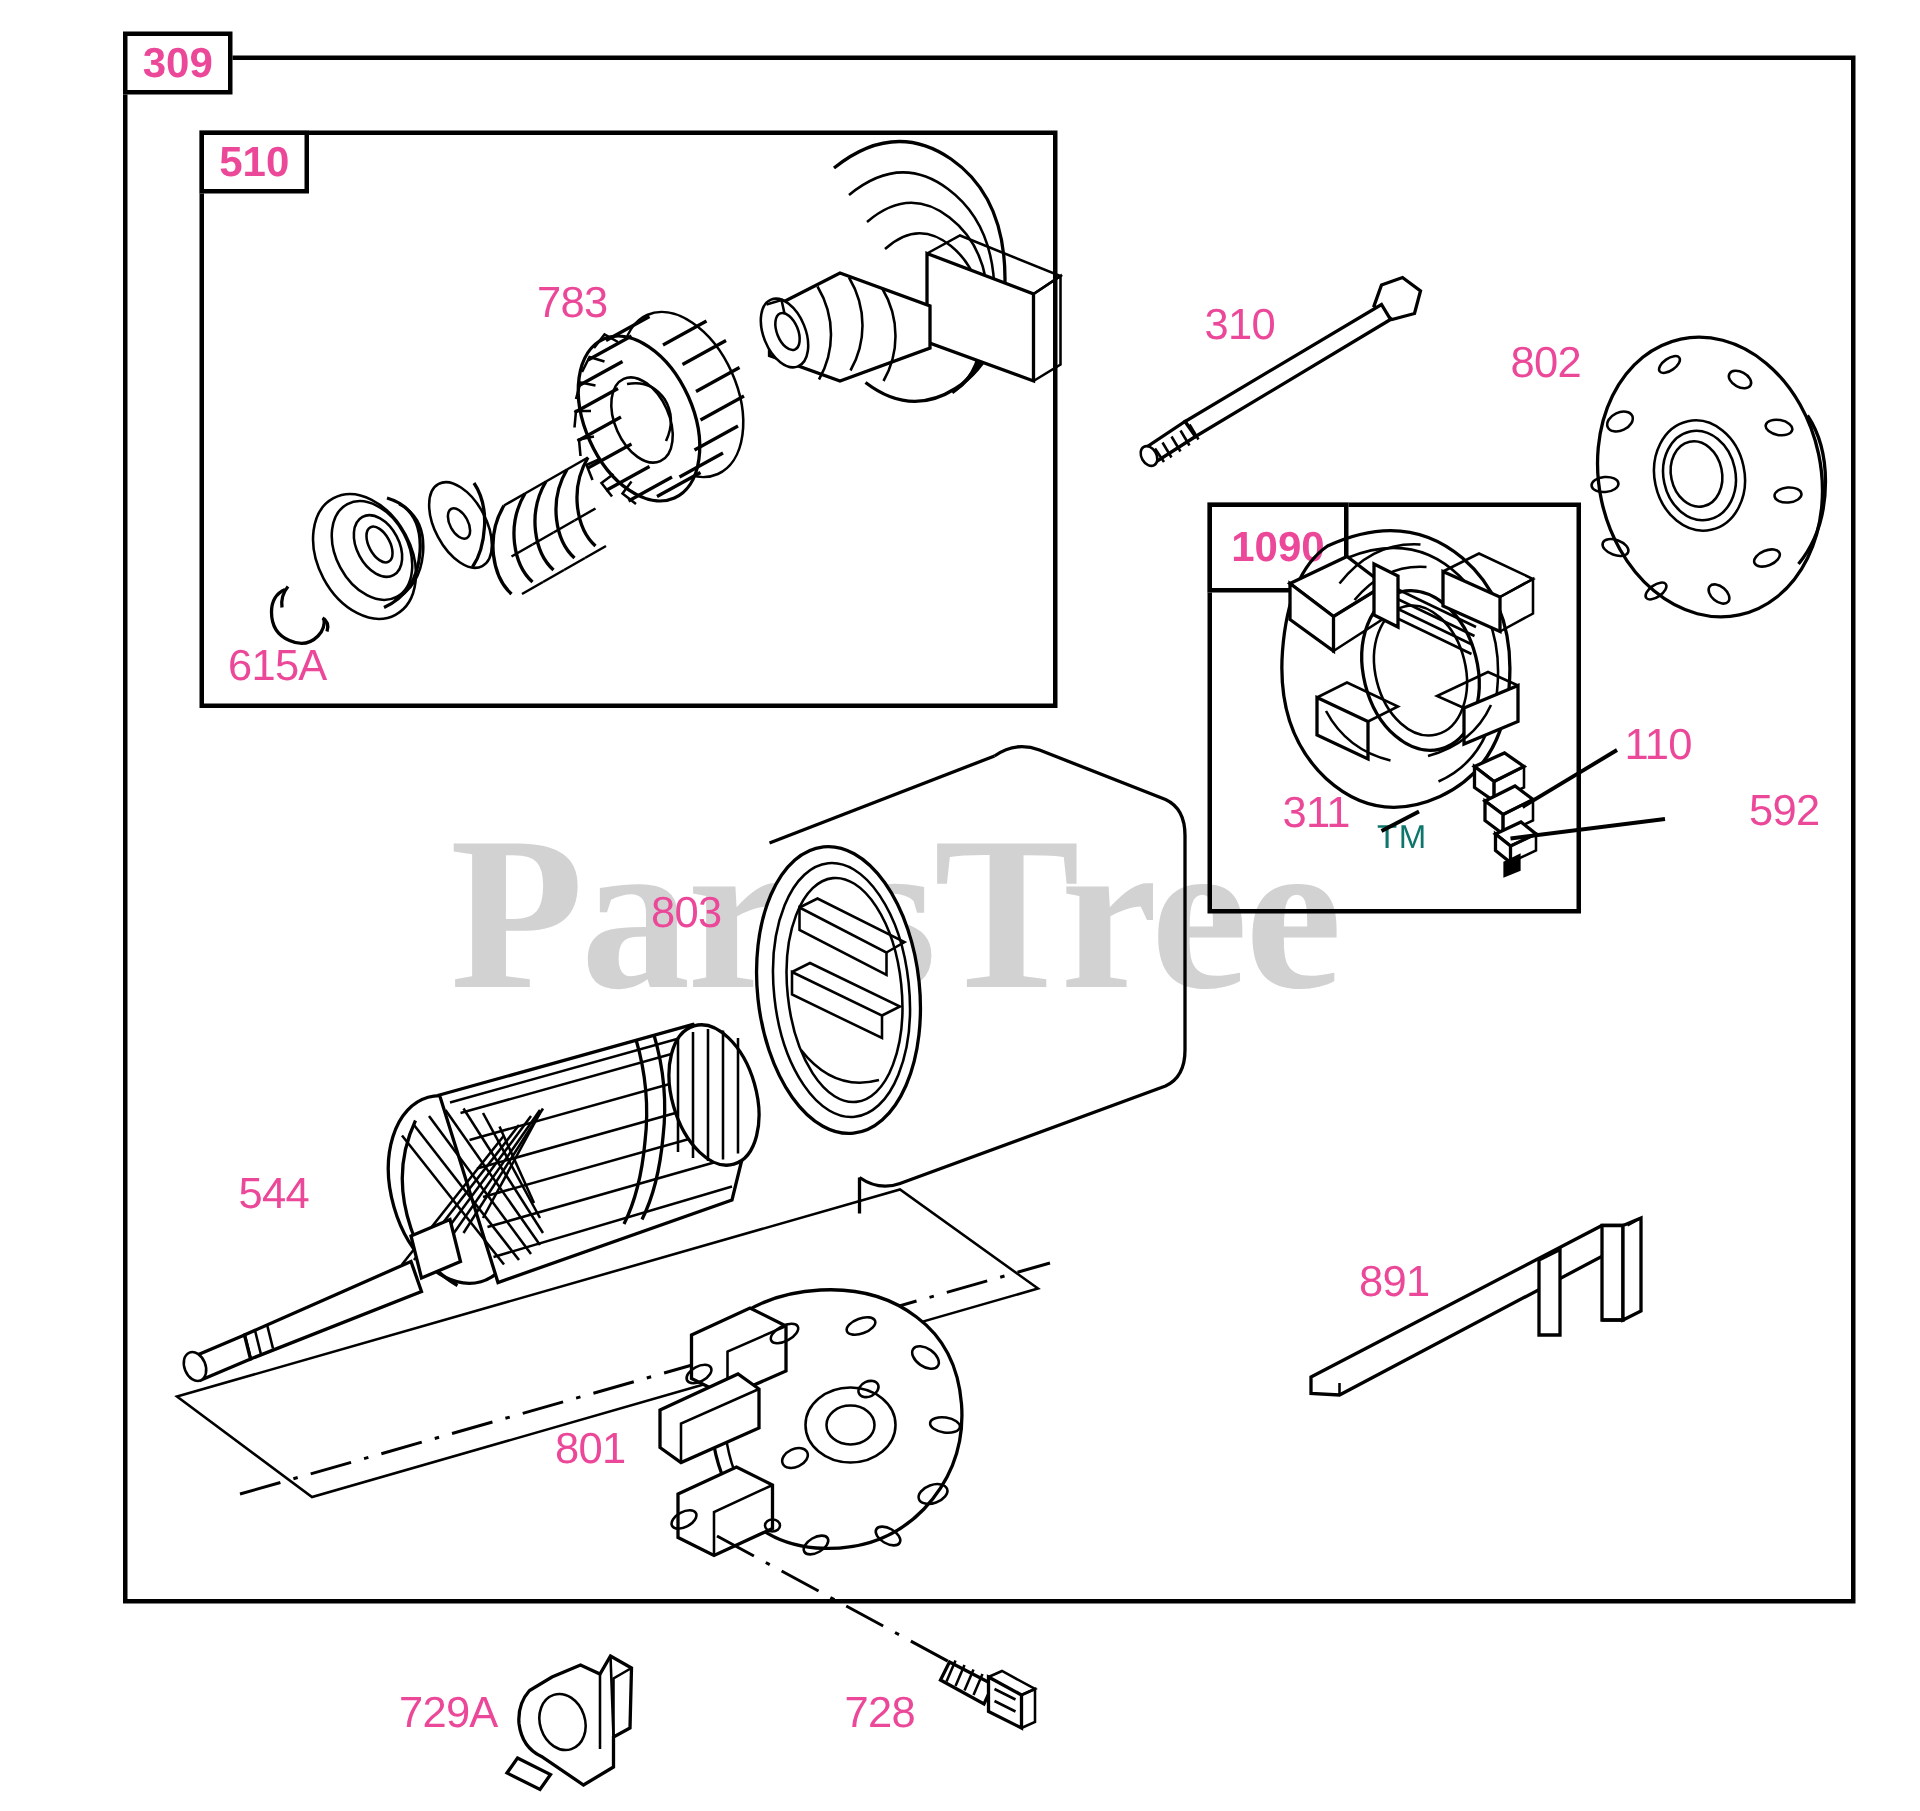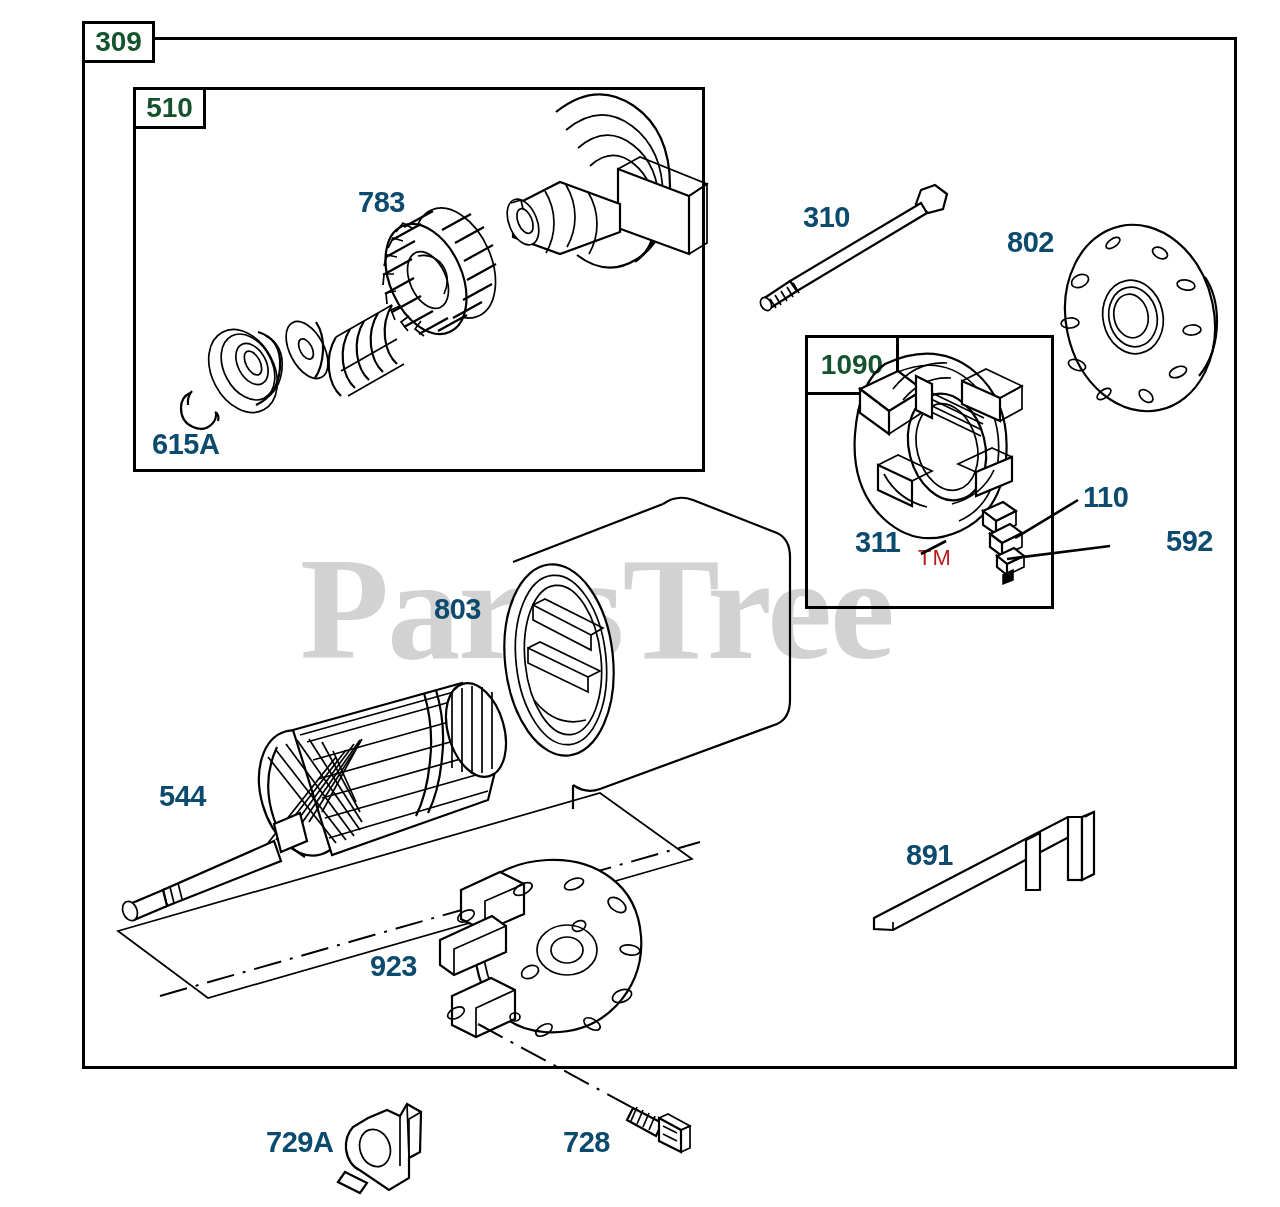--- a/index.html
+++ b/index.html
@@ -10,30 +10,30 @@
   #stage{position:absolute;left:0;top:0;width:1280px;height:1207px;}
 
   
   .wm{position:absolute;left:300px;top:536px;
       font-family:"Liberation Serif",serif;
       font-size:146px;font-weight:700;color:#d2d2d2;
       letter-spacing:-2px;line-height:1;white-space:nowrap;
       user-select:none;}
   .wm-tm{position:absolute;left:918px;top:545px;
       font-family:"Liberation Sans",sans-serif;
-      font-size:22px;font-weight:400;color:#b91c1c;letter-spacing:1px;}
+      font-size:22px;font-weight:400;color:#0f766e;letter-spacing:1px;}
 
   
   .frame{position:absolute;border:3px solid #000;box-sizing:border-box;background:transparent;}
   .tagbox{position:absolute;border:3px solid #000;background:#fff;box-sizing:border-box;
           display:flex;align-items:center;justify-content:center;
-          font-weight:700;color:#14532d;font-size:28px;letter-spacing:0px;}
+          font-weight:700;color:#ec4899;font-size:28px;letter-spacing:0px;}
 
   
-  .lbl{position:absolute;font-weight:700;color:#0c4a6e;font-size:29px;
+  .lbl{position:absolute;font-weight:400;color:#ec4899;font-size:29px;
        letter-spacing:-0.5px;white-space:nowrap;line-height:1;}
 
   svg.art{position:absolute;left:0;top:0;width:1280px;height:1207px;
           overflow:visible;pointer-events:none;}
   svg.art *{vector-effect:non-scaling-stroke;}
   .ln{fill:none;stroke:#000;stroke-width:2.2;}
   .ln-t{fill:none;stroke:#000;stroke-width:1.7;}
   .ln-f{fill:#fff;stroke:#000;stroke-width:2.2;}
   .ln-ft{fill:#fff;stroke:#000;stroke-width:1.7;}
   .lead{fill:none;stroke:#000;stroke-width:2.6;}
@@ -381,18 +381,18 @@
 
   <div class="lbl" style="left:358px;top:188px;">783</div>
   <div class="lbl" style="left:152px;top:430px;">615A</div>
   <div class="lbl" style="left:803px;top:203px;">310</div>
   <div class="lbl" style="left:1007px;top:228px;">802</div>
   <div class="lbl" style="left:855px;top:528px;text-align:center;">311</div>
   <div class="lbl" style="left:1083px;top:483px;">110</div>
   <div class="lbl" style="left:1118px;top:527px;margin-left:48px;">592</div>
   <div class="lbl" style="left:434px;top:595px;">803</div>
   <div class="lbl" style="left:159px;top:782px;">544</div>
-  <div class="lbl" style="left:370px;top:952px;">923</div>
+  <div class="lbl" style="left:370px;top:952px;">801</div>
   <div class="lbl" style="left:906px;top:841px;">891</div>
   <div class="lbl" style="left:563px;top:1128px;">728</div>
   <div class="lbl" style="left:266px;top:1128px;">729A</div>
 
 </div>
 
 </body></html>

